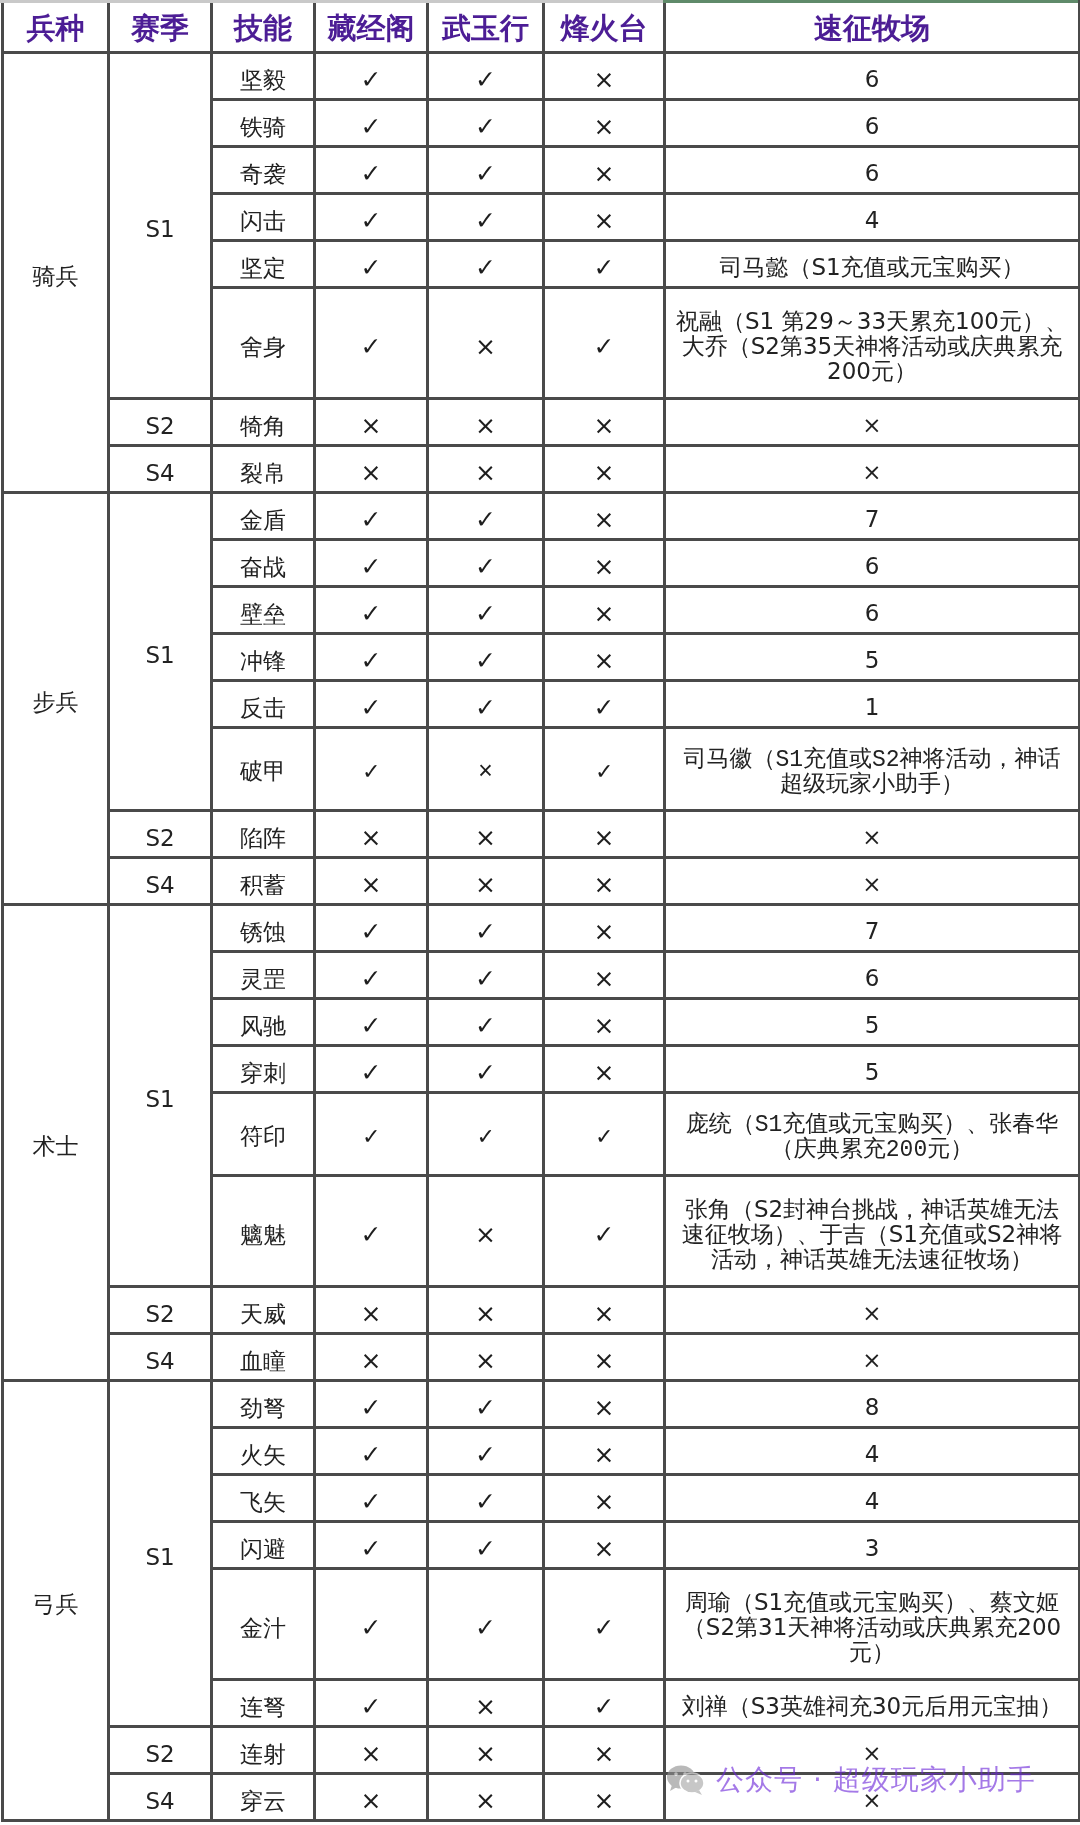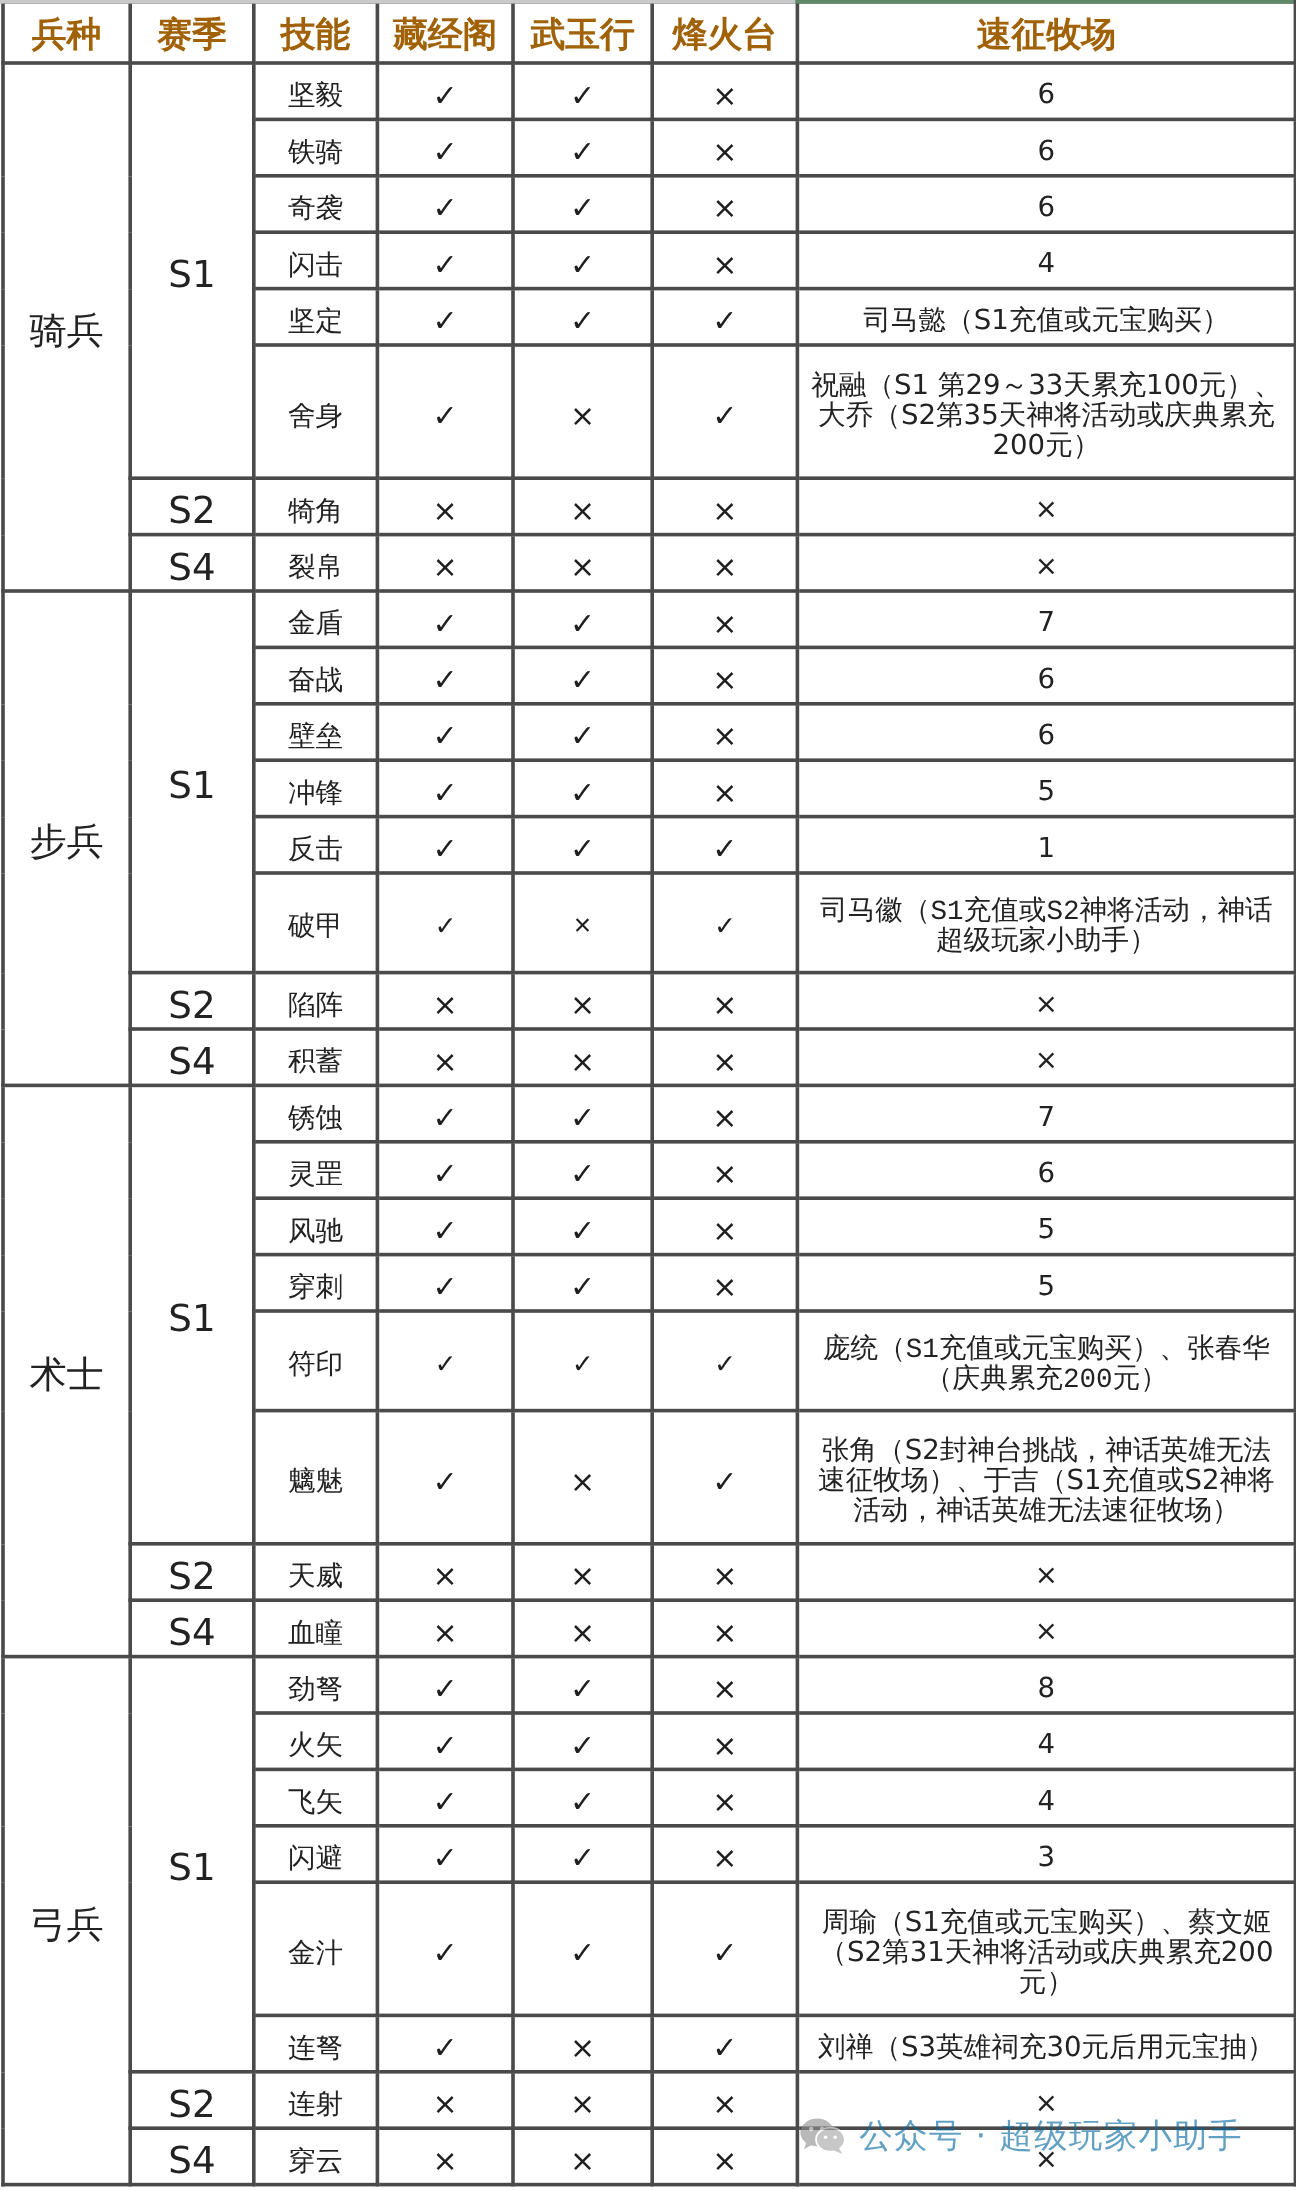--- a/index.html
+++ b/index.html
@@ -4,33 +4,33 @@
   <style>
     html, body { margin: 0; padding: 0; background: #ffffff; }
     body { width: 1080px; height: 1825px; position: relative; overflow: hidden;
            font-family: "DejaVu Sans", sans-serif; color: #222222; }
     .strip-left { position: absolute; left: 0; top: 0; width: 663px; height: 3px; background: #c9c9c9; z-index: 3; }
     .strip-right { position: absolute; left: 663px; top: 0; width: 415px; height: 3px; background: #5f8a6a; z-index: 3; }
     table.grid { position: absolute; left: 1px; top: 0; width: 1077px; border-collapse: collapse;
                  table-layout: fixed; border: 3px solid #4a4a4a; }
     table.grid td, table.grid th { border: 3px solid #4a4a4a; text-align: center; vertical-align: middle;
                  padding: 7px 4px 0 4px; overflow: hidden; }
-    table.grid th { font-size: 29px; font-weight: bold; color: #a16207; padding-top: 4px; }
+    table.grid th { font-size: 29px; font-weight: bold; color: #4c1d95; padding-top: 4px; }
     tr.hd { height: 51px; }
     tr.r1 { height: 47px; }
     tr.r2 { height: 83px; font-family: Liberation Mono, monospace; }
     tr.r3 { height: 111px; }
     td { font-size: 23px; line-height: 26px; }
     td.mk { font-size: 25px; color: #1e1e1e; }
     td.ih { font-size: 23px; line-height: 25px; white-space: pre; padding: 6px 6px 0 6px; }
-    td.troop, td.season { font-size: 31px; }
+    td.troop, td.season { font-size: 23px; }
     .watermark { position: absolute; left: 666px; top: 1762px; height: 36px; display: flex; align-items: center;
                  opacity: 0.62; z-index: 4; }
     .watermark .wm-icon { width: 40px; height: 34px; margin-right: 10px; }
-    .watermark .wm-text { font-size: 28px; color: #0369a1; white-space: nowrap; letter-spacing: 1px; }
+    .watermark .wm-text { font-size: 28px; color: #6d28d9; white-space: nowrap; letter-spacing: 1px; }
   </style>
 </head>
 <body>
 
 <div class="strip-left"></div>
 <div class="strip-right"></div>
 
 <table class="grid">
   <colgroup>
     <col style="width:106px">

